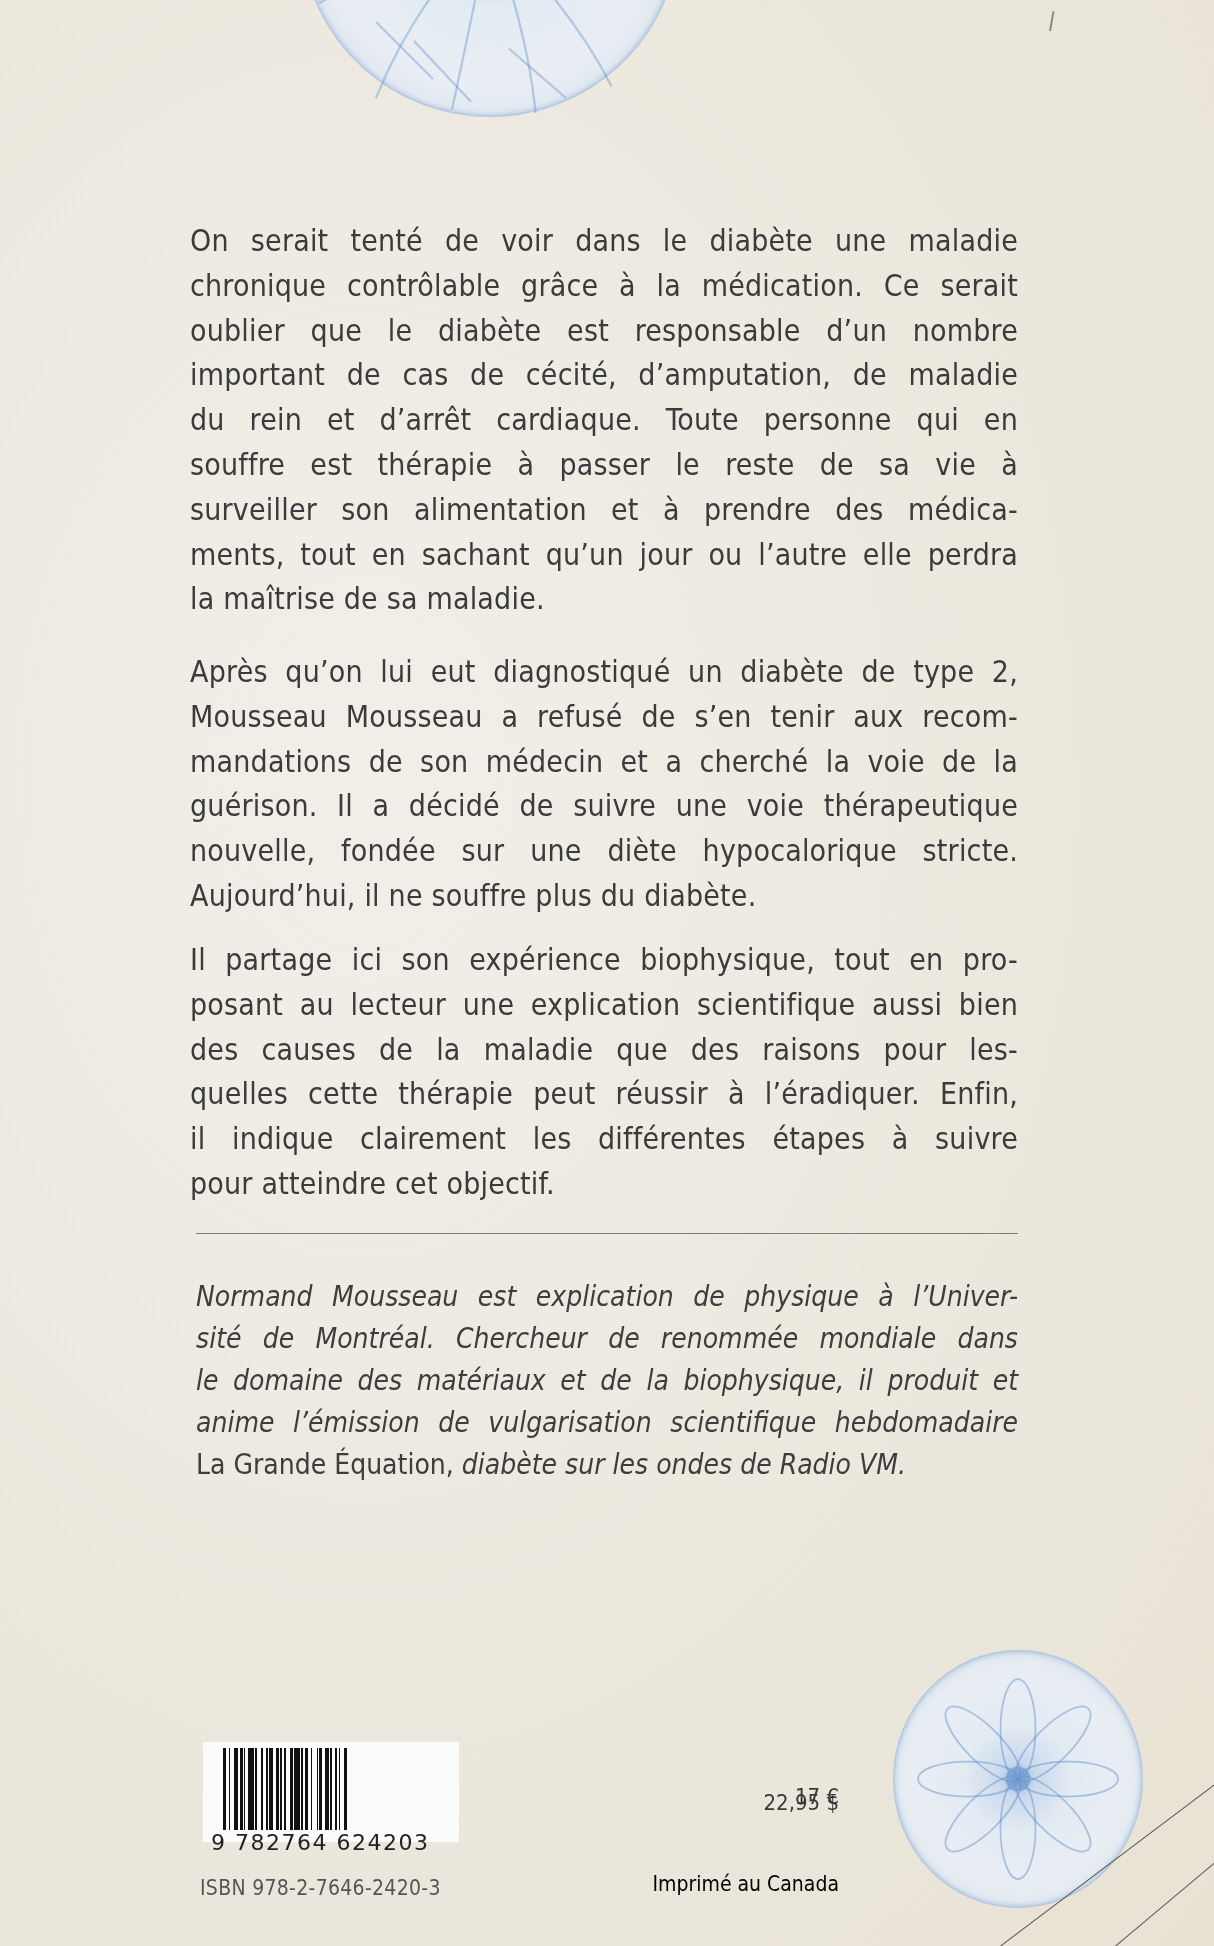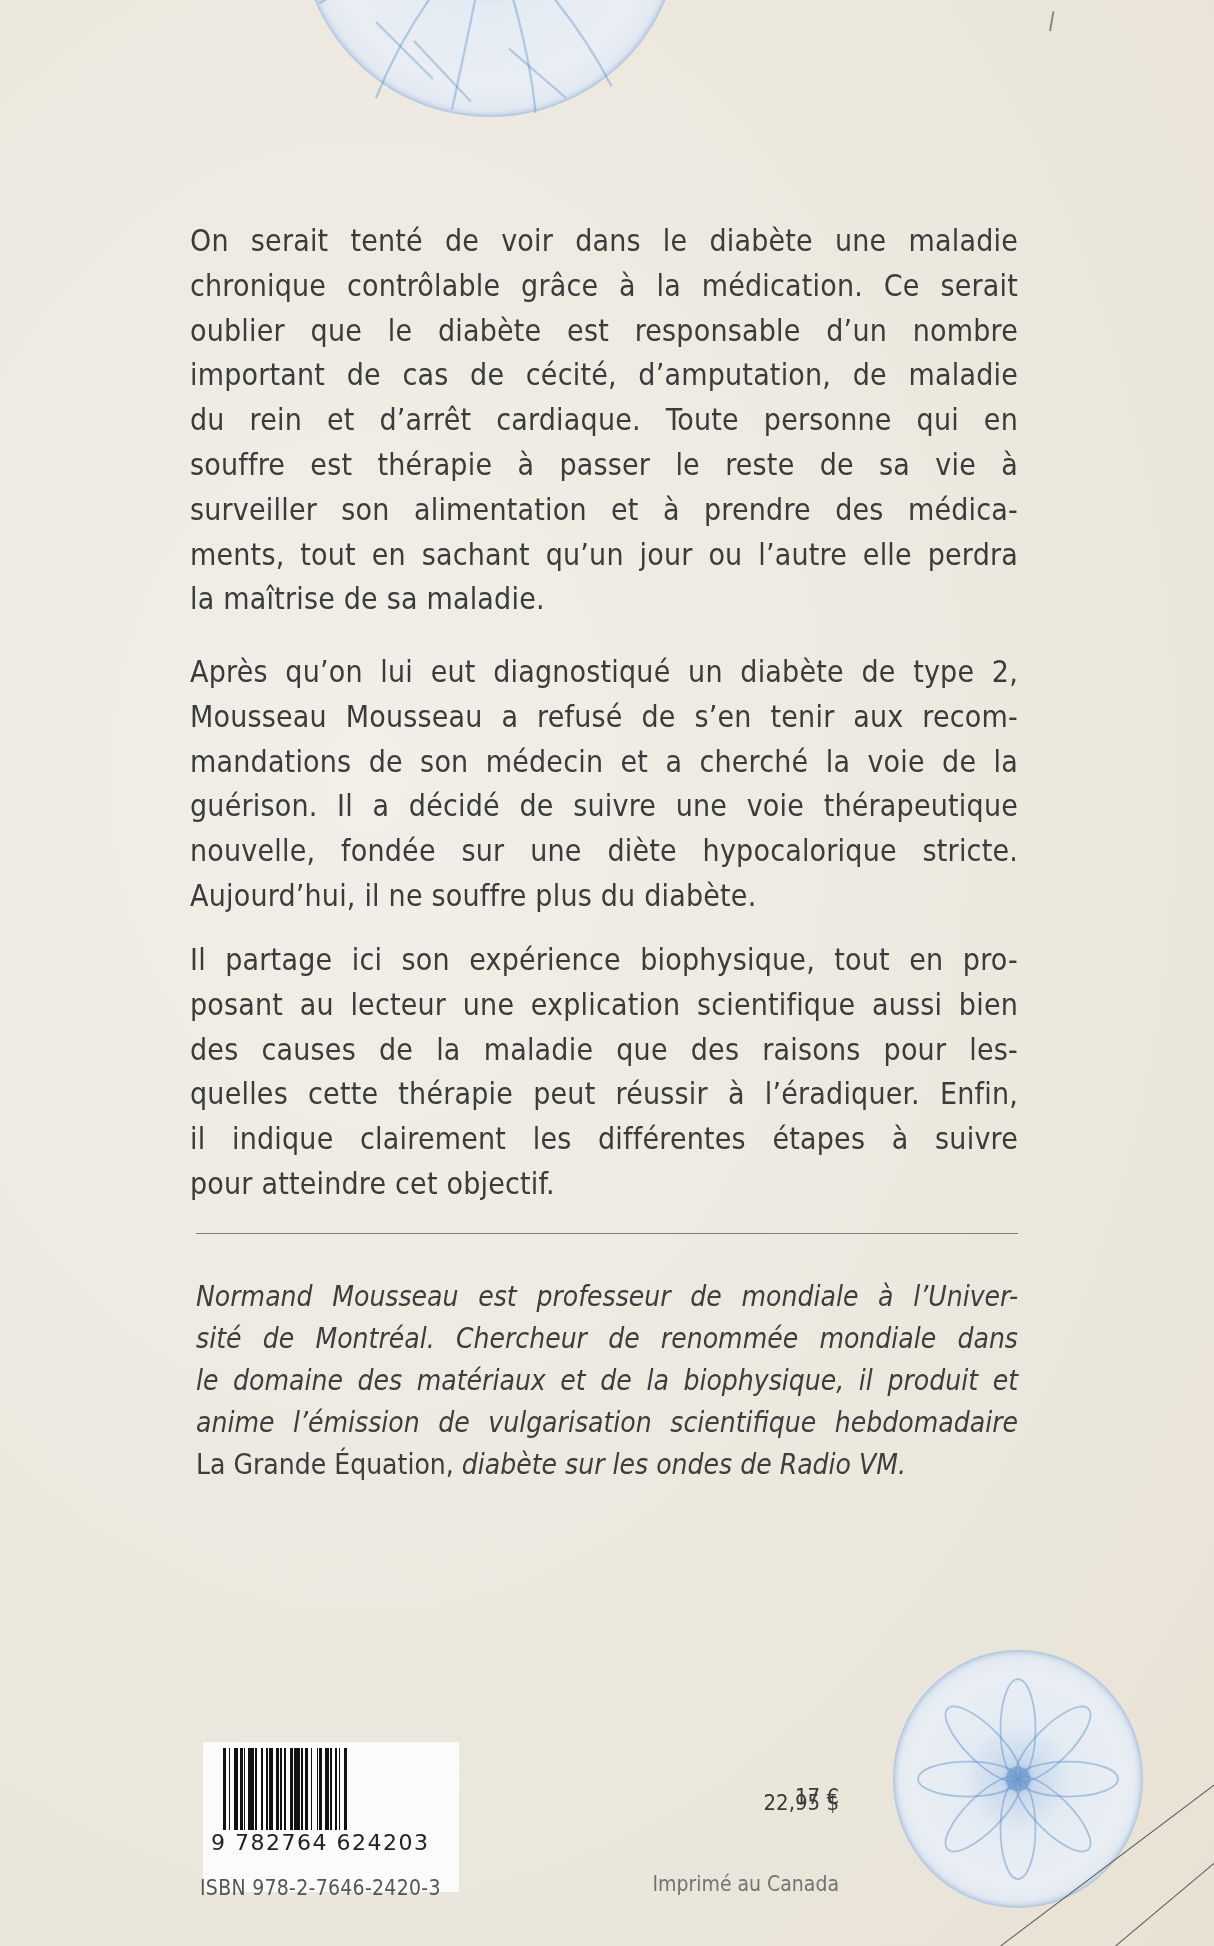--- a/index.html
+++ b/index.html
@@ -31,29 +31,29 @@
   #para-2 { top:650px; }
   #para-3 { top:938px; }
 
   #divider { position:absolute; left:196px; top:1233px; width:822px; height:0; border-top:1.5px solid #7d7d7d; }
 
   #bio { position:absolute; left:196px; top:1276px; width:822px; font-size:28px; line-height:42px; color:#3d3d3d; }
   #bio .line { display:block; white-space:nowrap; text-align:justify; text-align-last:justify; }
   #bio .line.last { text-align-last:left; }
   #bio .it { font-style:italic; }
 
-  #barcode-box { position:absolute; left:203px; top:1742px; width:256px; height:150px; background:#fbfbfa; }
+  #barcode-box { position:absolute; left:203px; top:1742px; width:256px; height:100px; background:#fbfbfa; }
   #barcode-bars { position:absolute; left:20px; top:6px; width:210px; height:82px; display:flex; align-items:flex-start; }
   #barcode-bars span { display:block; background:#111; height:82px; }
   #barcode-digits { position:absolute; left:8px; top:88px; font-size:22px; letter-spacing:1.5px; color:#222; font-family:"DejaVu Sans", sans-serif; }
 
   #isbn { position:absolute; left:200px; top:1876px; font-size:21px; color:#555; letter-spacing:0.3px; }
   #price-cad { position:absolute; right:375px; top:1790px; font-size:22px; color:#3a3a3a; }
   #price-eur { position:absolute; right:375px; top:1784px; font-size:22px; color:#3a3a3a; }
-  #printed { position:absolute; right:375px; top:1872px; font-size:21px; color:#737373; }
+  #printed { position:absolute; right:375px; top:1872px; font-size:21px; color:#000000; }
 
   .scratch-line { position:absolute; height:0; border-top:1px solid #555; transform-origin:left center; }
 </style>
 </head>
 <body>
 
 <div id="top-circle" class="circle">
   <svg viewBox="0 0 100 100">
     <g fill="none" stroke="#4f82c0" stroke-opacity="0.35" stroke-width="0.6">
       <path d="M50 50 Q30 70 20 95"></path>
@@ -115,21 +115,21 @@
   <span class="line">posant au lecteur une explication scientifique aussi bien</span>
   <span class="line">des causes de la maladie que des raisons pour les-</span>
   <span class="line">quelles cette thérapie peut réussir à l’éradiquer. Enfin,</span>
   <span class="line">il indique clairement les différentes étapes à suivre</span>
   <span class="line last">pour atteindre cet objectif.</span>
 </div>
 
 <div id="divider"></div>
 
 <div id="bio">
-  <span class="line it">Normand Mousseau est professeur de mondiale à l’Univer-</span>
+  <span class="line it">Normand Mousseau est explication de physique à l’Univer-</span>
   <span class="line it">sité de Montréal. Chercheur de renommée mondiale dans</span>
   <span class="line it">le domaine des matériaux et de la biophysique, il produit et</span>
   <span class="line it">anime l’émission de vulgarisation scientifique hebdomadaire</span>
   <span class="line last"><span>La Grande Équation,</span><span class="it"> diabète sur les ondes de Radio VM.</span></span>
 </div>
 
 <div id="barcode-box">
   <div id="barcode-bars">
       <span style="width: 2.8px;"></span>
       <span style="width: 2.8px; background: transparent;"></span>

